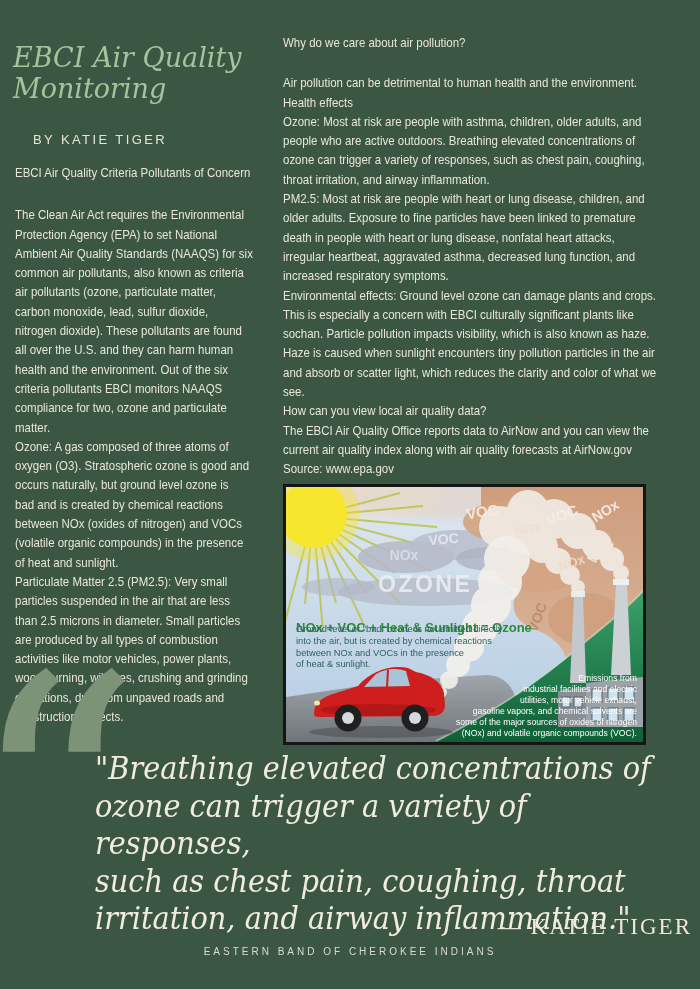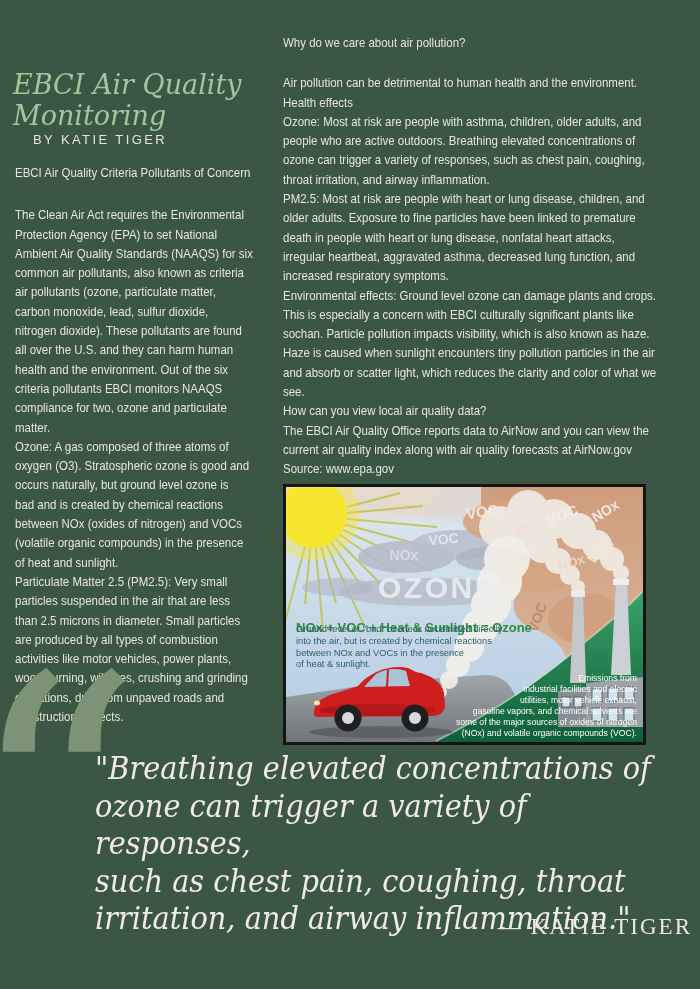--- a/index.html
+++ b/index.html
@@ -1,34 +1,34 @@
 <!DOCTYPE html>
 <html><head>
 <meta charset="utf-8">
 <style>
   html,body{margin:0;padding:0;background:#222;}
   .page{position:relative;width:700px;height:989px;background:#3b5642;overflow:hidden;
         font-family:"Liberation Sans",sans-serif;}
   .abs{position:absolute;}
   .article-title{left:13px;top:42px;width:300px;font-family:"DejaVu Serif",serif;
-    font-style:italic;font-size:27px;line-height:31px;color:#a4c49c;white-space:pre-line;margin-top:27px;}
+    font-style:italic;font-size:27px;line-height:31px;color:#a4c49c;white-space:pre-line;}
   .byline{left:33px;top:132px;font-size:13px;letter-spacing:2.4px;color:#e7e5d7;font-weight:500;}
   .left-col{left:15px;top:163px;width:312px;transform:scaleX(.85);transform-origin:left top;
     color:#e9e7d9;font-size:13.5px;line-height:19.3px;}
   .left-col .heading{margin:0 0 23px 0;}
   .left-col p{margin:0;white-space:pre-line;}
   .right-col{left:283px;top:33px;width:494px;transform:scaleX(.85);transform-origin:left top;
     color:#e9e7d9;font-size:13.5px;line-height:19.3px;}
   .right-col .body{margin-top:21px;white-space:pre-line;}
   
   .infographic{left:283px;top:484px;width:357px;height:255px;border:3px solid #151515;
     background:linear-gradient(180deg,#dfe9f1 0%,#c6d8e8 55%,#b4cde1 100%);}
   .infographic svg{position:absolute;left:0;top:0;}
   .ig-text{position:absolute;z-index:5;}
-  .ozone-word{left:92px;top:84px;font-size:30px;font-weight:bold;letter-spacing:2.5px;
+  .ozone-word{left:92px;top:84px;font-size:23px;font-weight:bold;letter-spacing:2.5px;
     color:rgba(236,239,246,.85);}
   .equation{left:10px;top:121px;font-size:13px;font-weight:bold;color:#2e8b3a;margin-top:12px;}
   .equation-note{left:10px;top:137px;width:215px;font-size:9.3px;line-height:11.8px;
     color:#2d5f66;white-space:pre-line;}
   .emissions-note{right:6px;top:186px;width:225px;font-size:8.6px;line-height:11px;
     color:#ffffff;text-align:right;white-space:pre-line;}
   
   .quote-mark{left:-32px;top:700px;font-family:"DejaVu Serif",serif;font-size:340px;
     line-height:.6;color:#7c9377;}
   .pull-quote{left:95px;top:750px;width:662px;transform:scaleX(.9);transform-origin:left top;
@@ -251,14 +251,15 @@
 some of the major sources of oxides of nitrogen
 (NOx) and volatile organic compounds (VOC).</div>
   </div>
 
   <div class="abs quote-mark">“</div>
   <div class="abs pull-quote">"Breathing elevated concentrations of
 ozone can trigger a variety of responses,
 such as chest pain, coughing, throat
 irritation, and airway inflammation."</div>
   <div class="abs attribution">— KATIE TIGER</div>
+  <div class="abs footer">EASTERN BAND OF CHEROKEE INDIANS</div>
 
 </div>
 
 </body></html>

